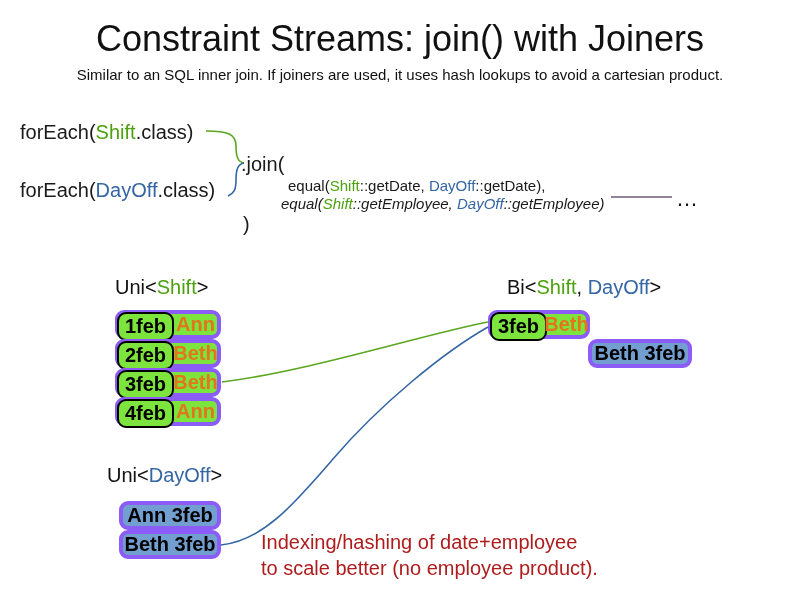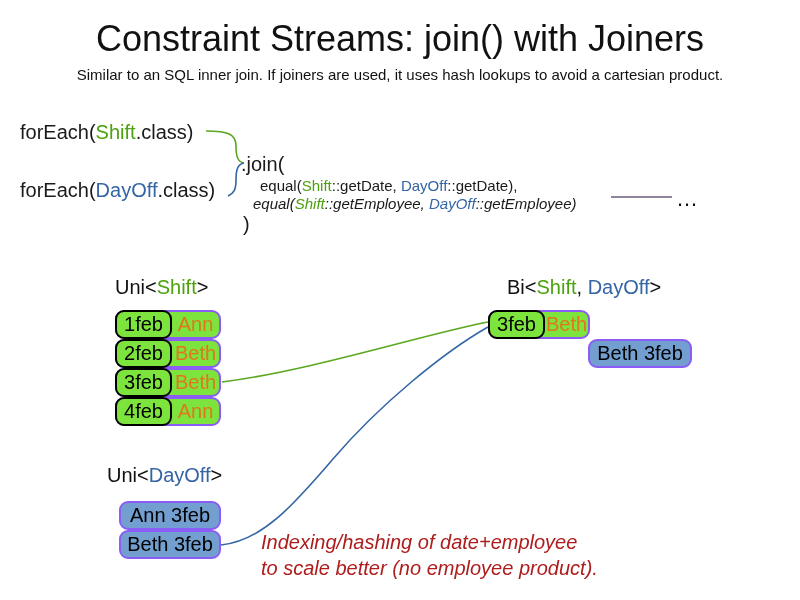--- a/index.html
+++ b/index.html
@@ -6,29 +6,29 @@
   body{
     width:800px;height:600px;position:relative;background:#ffffff;
     font-family:"Liberation Sans", sans-serif;color:#1a1a1a;overflow:hidden;
   }
   .abs{position:absolute;white-space:nowrap;}
   
   .title{left:0;top:18px;width:800px;text-align:center;font-size:36px;line-height:42px;color:#111;}
   .subtitle{left:0;top:66px;width:800px;text-align:center;font-size:15px;line-height:18px;color:#111;}
   
   .code-lg{font-size:20px;line-height:25px;}
-  .code-sm{font-size:15px;line-height:18px;}
+  .code-sm{font-size:15px;line-height:18px;margin-left:28px;}
   .c-shift{color:var(--shift-green,#4CA10E);}
   .c-dayoff{color:var(--dayoff-blue,#3465A4);}
   .c-orange{color:var(--employee-orange,#E2751D);}
   .ellipsis{font-size:22px;line-height:22px;color:#111;}
   
   .dlabel{font-size:20px;line-height:24px;color:#111;}
   
-  .row{box-sizing:border-box;position:relative;height:29px;border:2px solid #8b5cf6;border-radius:9px;}
+  .row{box-sizing:border-box;position:relative;height:29px;border:4px solid #8b5cf6;border-radius:9px;font-weight:bold;}
   .row.green{background:var(--cell-green,#7CE43C);}
   .row.blue{background:var(--cell-blue,#729FCF);display:flex;align-items:center;justify-content:center;font-size:20px;color:#000;}
   .datebox{box-sizing:border-box;position:absolute;left:-2px;top:-2px;width:57px;height:29px;
     background:var(--cell-green,#7CE43C);border:2px solid #000;border-radius:9px;
     display:flex;align-items:center;justify-content:center;font-size:20px;color:#000;}
   .empbox{position:absolute;left:55px;right:0;top:0;bottom:0;display:flex;align-items:center;justify-content:center;font-size:20px;text-align:right;}
   .vstack > .row{margin:0;}
   
   .annotation{font-size:20px;line-height:26px;color:var(--annotation-red,#AE1C1C);}
   svg.wires{position:absolute;left:0;top:0;pointer-events:none;}
@@ -82,21 +82,21 @@
 </div>
 <div class="abs row blue" style="left:588px;top:310px;width:104px;">Beth 3feb</div>
 
 <div class="abs dlabel" style="left:107px;top:463px;"><span>Uni&lt;</span><span class="c-dayoff">DayOff</span><span>&gt;</span></div>
 
 <div class="abs vstack" style="left:119px;top:501px;width:102px;">
   <div class="row blue">Ann 3feb</div>
   <div class="row blue">Beth 3feb</div>
 </div>
 
-<div class="abs annotation" style="left:261px;top:529px;font-style:italic;">
+<div class="abs annotation" style="left:261px;top:529px;">
   <div>Indexing/hashing of date+employee</div>
   <div>to scale better (no employee product).</div>
 </div>
 
 <svg class="wires" width="800" height="600" viewBox="0 0 800 600">
   <path d="M 206 131 C 228 131 236 134 236 146 C 236 157 238 162 244 163" fill="none" stroke="#5BA71F" stroke-width="1.6"></path>
   <path d="M 244 163 C 238 164 236 169 236 180 C 236 190 234 193 228 196" fill="none" stroke="#3465A4" stroke-width="1.6"></path>
   <path d="M 611 197 L 672 197" fill="none" stroke="#6B5B7B" stroke-width="1.6"></path>
   <path d="M 222 382 C 310 371 425 334 488 322" fill="none" stroke="#5BA71F" stroke-width="1.6"></path>
   <path d="M 221 545 C 263 541 295 503 333 459 C 380 404 444 352 488 327" fill="none" stroke="#3465A4" stroke-width="1.6"></path>

